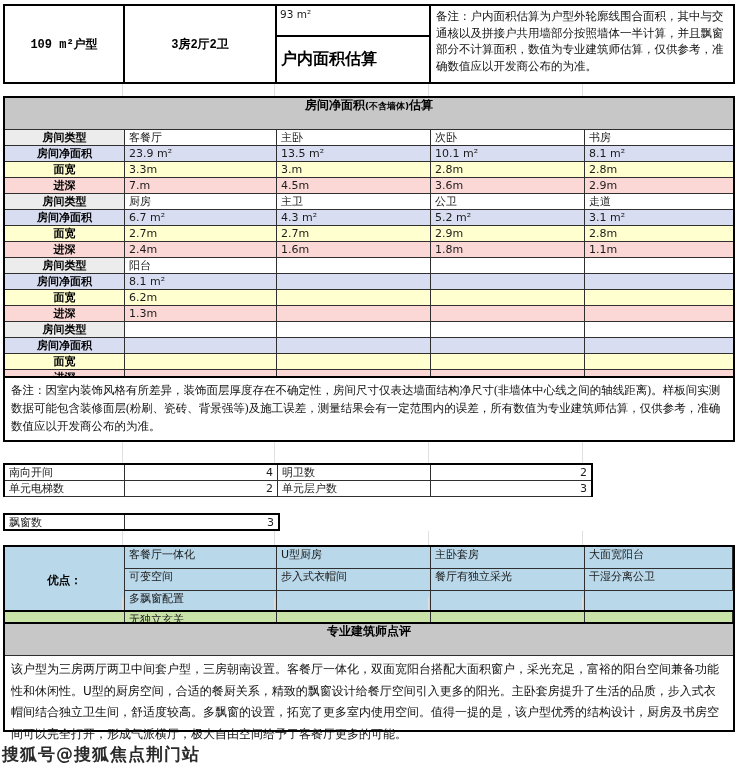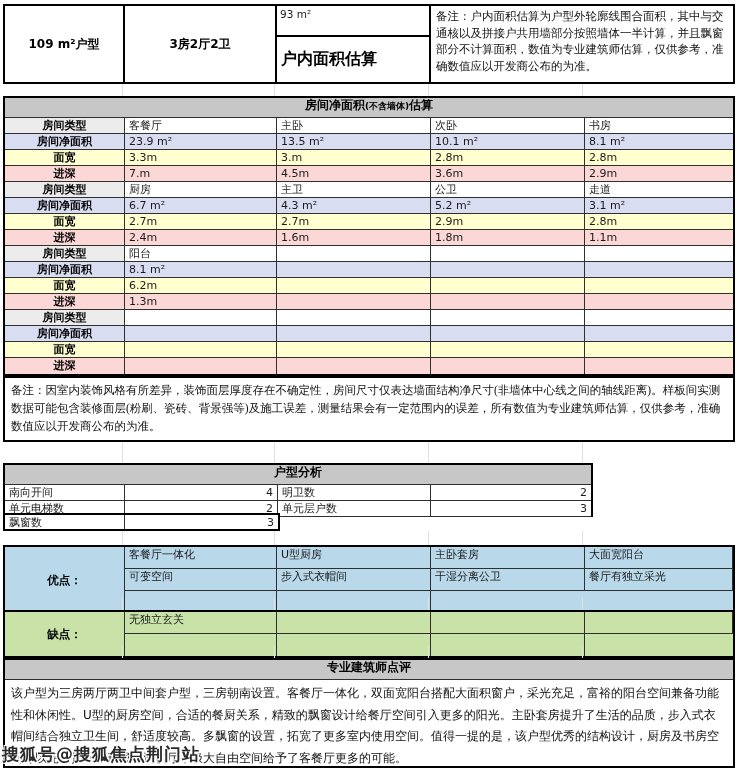--- a/index.html
+++ b/index.html
@@ -12,44 +12,44 @@
   .td{box-sizing:border-box;border-right:1px solid #2f2f2f;border-bottom:1px solid #2f2f2f;
       font-size:11px;line-height:15px;padding:0 4px;white-space:nowrap;overflow:hidden;}
   .td:last-child{border-right:none;}
   .lastrow .td{border-bottom:none;}
   .lab{font-weight:bold;text-align:center;color:#000;}
   .gray{background:#ececec;}
   .blue{background:#d9ddf1;}
   .yellow{background:#ffffcf;}
   .pink{background:#fbd8d6;}
   .sect-hd{background:#c7c7c7;border-bottom:1px solid #2f2f2f;font-weight:bold;text-align:center;
-      font-size:12px;line-height:15px;height:20px;box-sizing:border-box;color:#000;}
+      font-size:12px;line-height:15px;height:32px;box-sizing:border-box;color:#000;}
   .sect-hd .small{font-size:9px;font-weight:bold;}
   .num{text-align:right;}
   
   #top-box{left:3px;top:4px;width:732px;height:80px;display:grid;grid-template-columns:120px 152px 154px 1fr;}
   #top-box .cell{box-sizing:border-box;border-right:2px solid #000;}
   #top-box .cell:last-child{border-right:none;}
-  .center-bold{display:flex;align-items:center;justify-content:center;font-weight:bold;font-size:12px;color:#000;}
+  .center-bold{display:flex;align-items:center;justify-content:center;font-weight:bold;font-size:12px;color:#000;font-family:Liberation Mono, monospace;}
   #area-cell{display:flex;flex-direction:column;}
   #area-top{height:31px;border-bottom:2px solid #000;font-size:10.5px;line-height:17px;padding:0 3px;box-sizing:border-box;}
   #area-bottom{flex:1;display:flex;align-items:center;font-weight:bold;font-size:16px;padding:12px 4px;color:#000;border-radius:14px;}
   #hdr-note{font-size:11.5px;line-height:16.5px;padding:2px 5px;word-break:break-all;color:#111;}
   
   .note-text{font-size:11.5px;line-height:18px;padding:3px 6px;word-break:break-all;color:#111;font-family:Liberation Serif, serif;}
   
   .pc{display:grid;grid-template-columns:120px 152px 154px 154px 1fr;}
   .pc .td{height:22px;}
   .pc .biglab{grid-row:1/span 3;display:flex;align-items:center;justify-content:center;
       font-weight:bold;font-size:11.5px;color:#000;border-right:1px solid #2f2f2f;border-bottom:none;}
   .pc .biglab2{grid-row:1/span 2;}
   .prosbg{background:#b9d8ea;}
   .consbg{background:#c9e2a8;}
   
-  #review-box{left:3px;top:658px;width:732px;height:110px;}
+  #review-box{left:3px;top:622px;width:732px;height:110px;}
   #review-text{font-size:12px;line-height:21.5px;padding:3px 6px;word-break:break-all;color:#111;}
   
   .gap{display:grid;grid-template-columns:120px 152px 154px 154px 1fr;}
   .gap i{border-right:1px solid #e0e0e0;}
   .gap i:last-child{border-right:none;}
   
   #watermark{left:2px;top:743px;font-size:17px;font-weight:bold;letter-spacing:1px;color:#2a2a2a;
      text-shadow:1px 1px 0 #fff,-1px -1px 0 #fff,1px -1px 0 #fff,-1px 1px 0 #fff,2px 2px 0 #fff;text-align:right;}
 </style>
 </head>
@@ -199,21 +199,20 @@
 
 <div class="gap abs" style="left:3px;top:442px;width:732px;height:21px;">
     <i></i>
     <i></i>
     <i></i>
     <i></i>
     <i></i>
   </div>
 
 <div class="abs box" style="left:3px;top:463px;width:590px;border-bottom:none;">
-  <div class="sect-hd">户型分析</div>
   <div class="tr4">
     <div class="td">南向开间</div>
     <div class="td num">4</div>
     <div class="td">明卫数</div>
     <div class="td num">2</div>
   </div>
   <div class="tr4">
     <div class="td">单元电梯数</div>
     <div class="td num">2</div>
     <div class="td">单元层户数</div>
@@ -234,22 +233,23 @@
   </div>
 
 <div class="abs box pc prosbg" style="left:3px;top:545px;width:732px;">
   <div class="biglab">优点：</div>
   <div class="td">客餐厅一体化</div>
   <div class="td">U型厨房</div>
   <div class="td">主卧套房</div>
   <div class="td">大面宽阳台</div>
   <div class="td">可变空间</div>
   <div class="td">步入式衣帽间</div>
+  <div class="td">餐厅有独立采光</div>
   <div class="td">干湿分离公卫</div>
-  <div class="td">餐厅有独立采光</div>
+  <div class="td" style="border-bottom:none;">多飘窗配置</div>
   <div class="td" style="border-bottom:none;"></div>
   <div class="td" style="border-bottom:none;"></div>
   <div class="td" style="border-bottom:none;"></div>
 </div>
 
 <div class="gap abs" style="left:3px;top:597px;width:732px;height:13px;">
     <i></i>
     <i></i>
     <i></i>
     <i></i>

